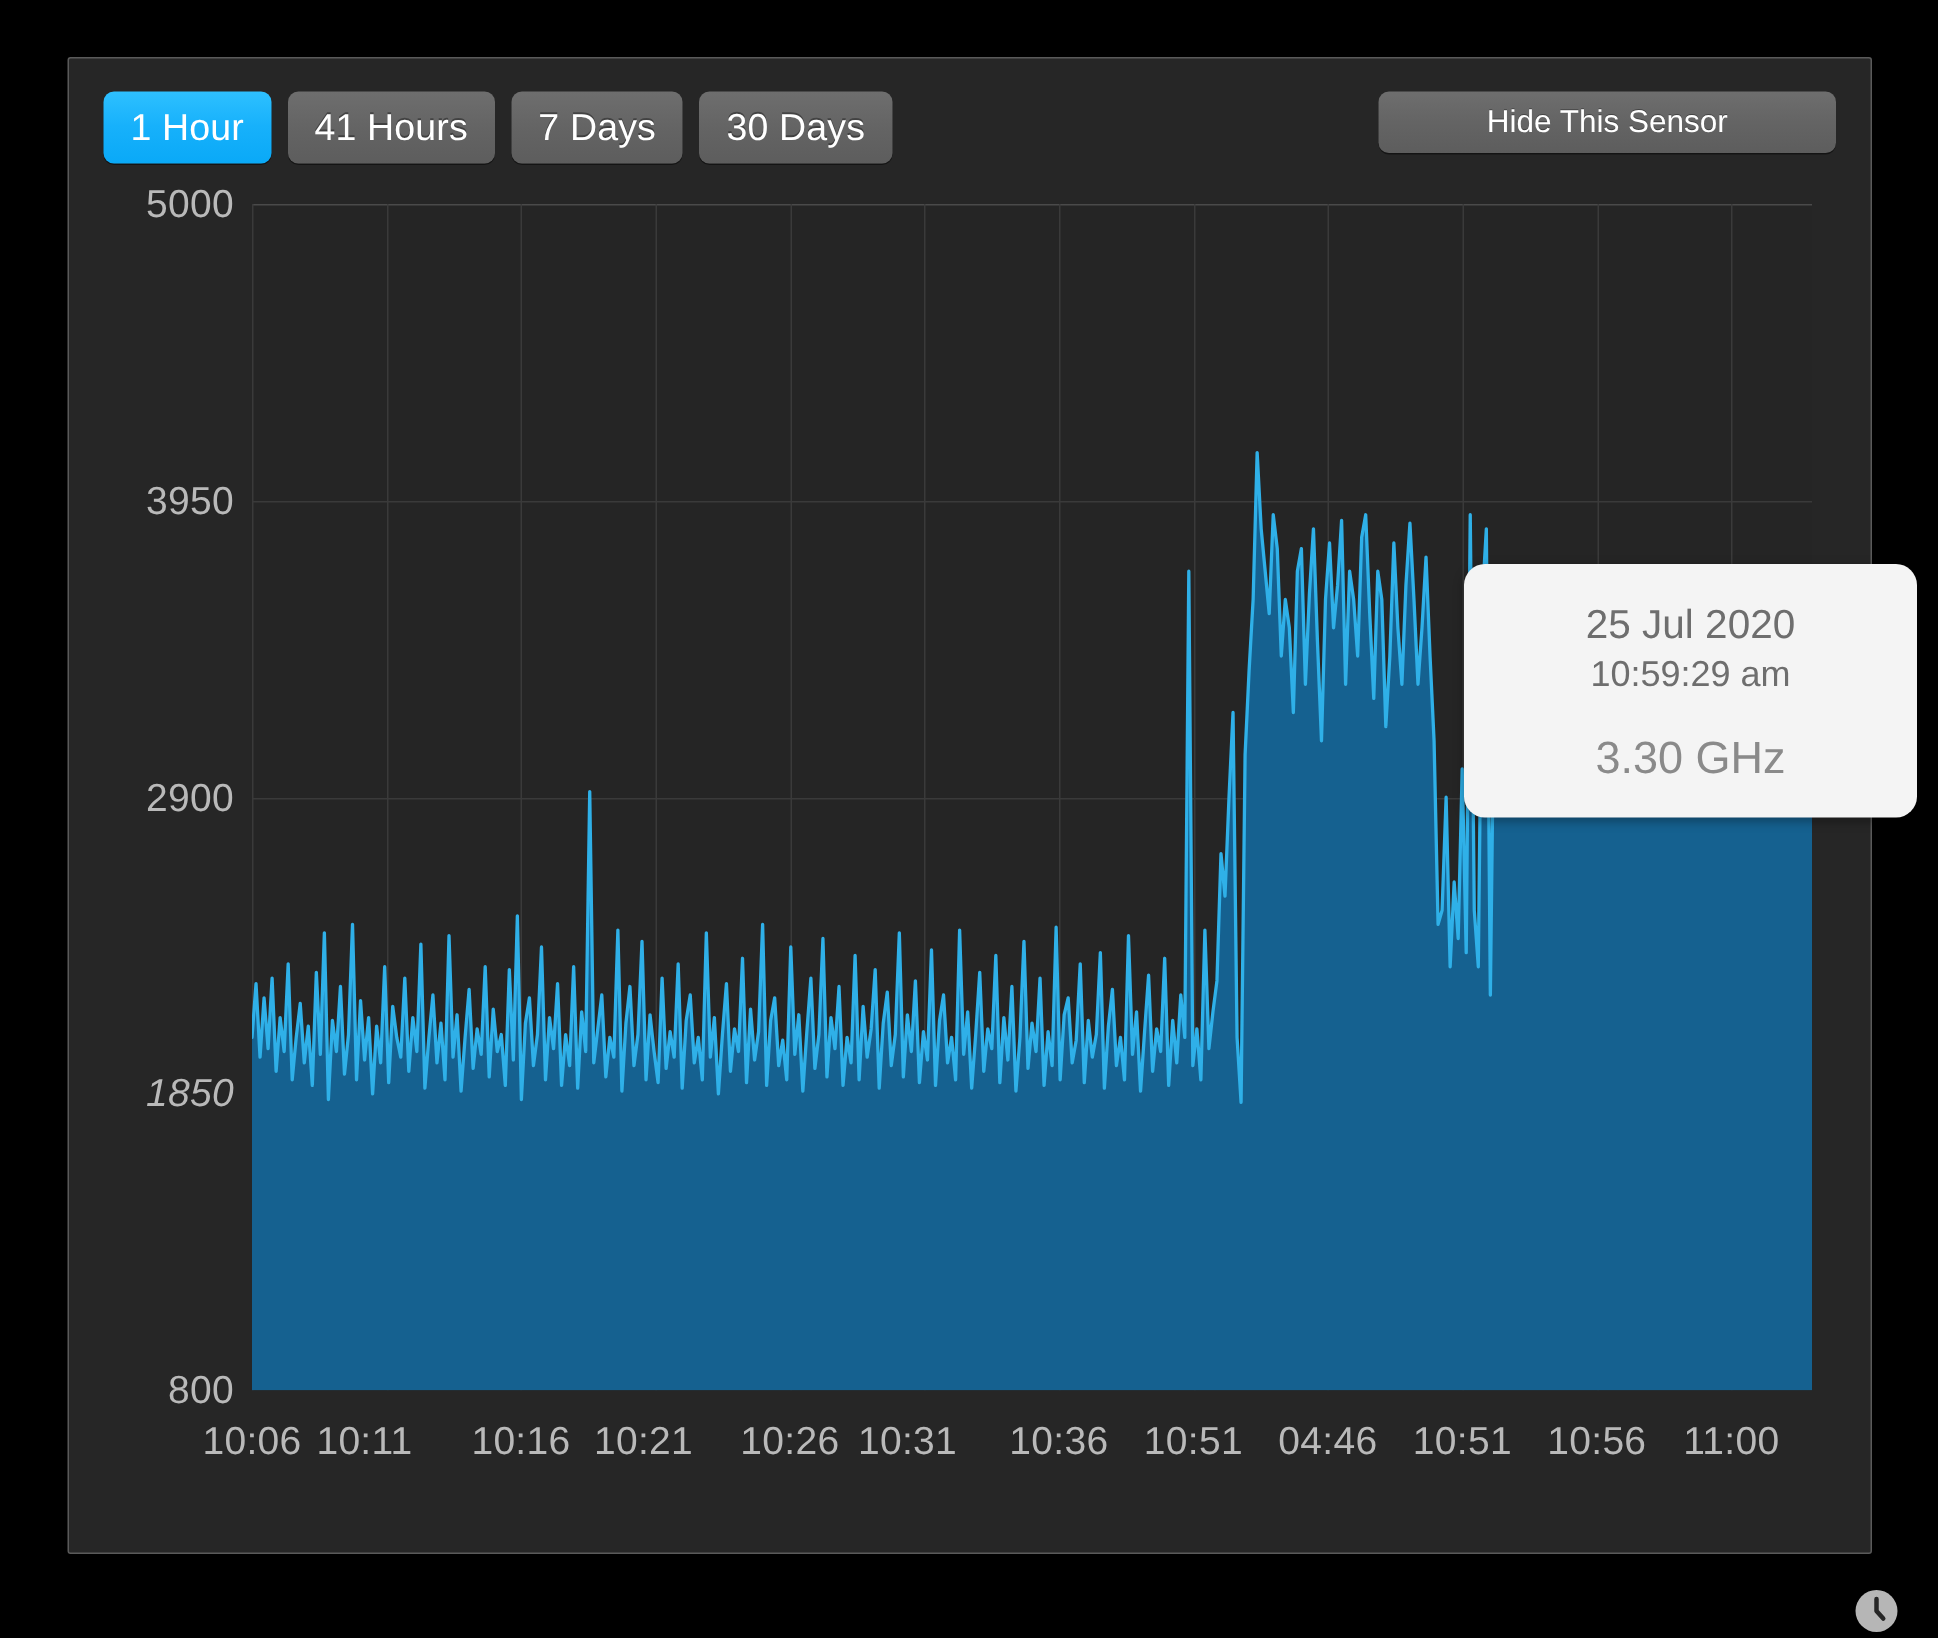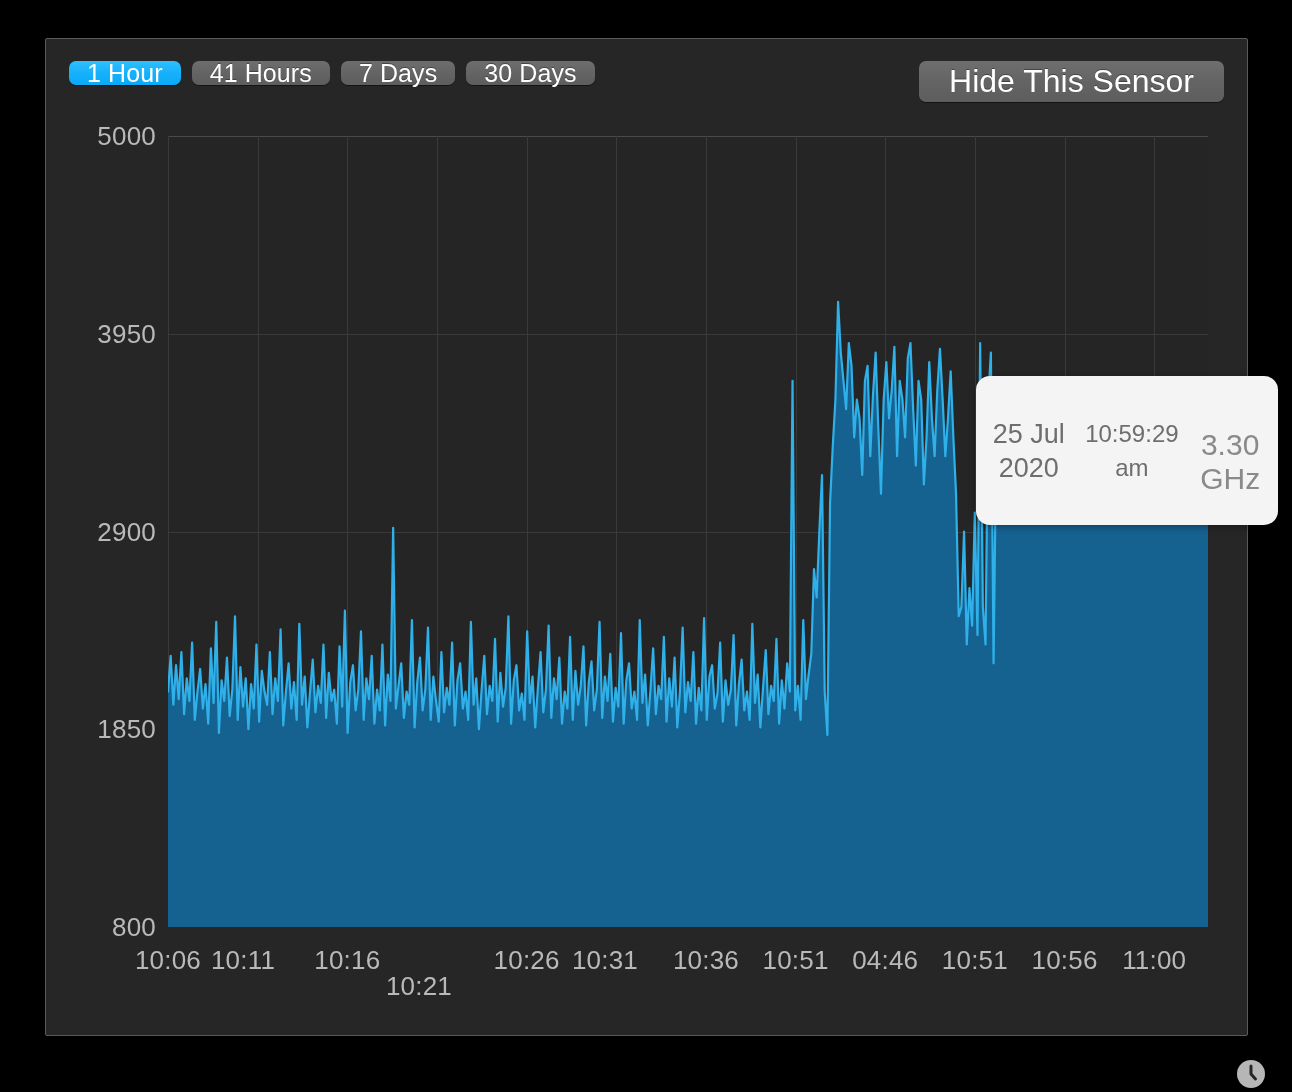--- a/index.html
+++ b/index.html
@@ -44,21 +44,21 @@
 
   .seg-group {
     position: absolute;
     left: 23px;
     top: 22px;
     display: flex;
     gap: 11px;
   }
 
   .seg-btn {
-    height: 24px;
+    height: 48px;
     box-sizing: border-box;
     border-radius: 7px;
     border: none;
     padding: 4px 18px;
     min-width: 92px;
     font-family: "Liberation Sans", sans-serif;
     font-size: 25px;
     letter-spacing: 0.1px;
     color: #ffffff;
     background: linear-gradient(180deg, #6e6e6e 0%, #646464 50%, #5d5d5d 100%);
@@ -80,21 +80,21 @@
     position: absolute;
     right: 23px;
     top: 22px;
     height: 41px;
     box-sizing: border-box;
     min-width: 305px;
     border-radius: 7px;
     border: none;
     padding: 0 20px;
     font-family: "Liberation Sans", sans-serif;
-    font-size: 32px;
+    font-size: 21px;
     color: #ffffff;
     background: linear-gradient(180deg, #6e6e6e 0%, #646464 50%, #5d5d5d 100%);
     box-shadow: 0 1px 0 rgba(0,0,0,0.45);
     display: flex;
     align-items: center;
     justify-content: center;
     cursor: default;
     text-shadow: 0 -1px 0 rgba(0,0,0,0.35);
   }
 
@@ -197,26 +197,26 @@
     width: 30px;
     height: 30px;
   }
 
   
   .tooltip {
     position: absolute;
     left: 930px;
     top: 269px;
     width: 302px;
-    height: 149px;
+    height: 169px;
     background: #f4f4f4;
     border-radius: 14px;
     box-sizing: border-box;
     display: flex;
-    flex-direction: row;
+    flex-direction: column;
     align-items: center;
     justify-content: center;
     box-shadow: 0 2px 7px rgba(0,0,0,0.35);
   }
   .tt-date {
     font-family: "Liberation Sans", sans-serif;
     font-size: 27px;
     color: #6e6e6e;
     line-height: 34px;
     text-align: center;
@@ -254,21 +254,21 @@
       <div class="hide-btn">Hide This Sensor</div>
     </div>
 
     <div class="chart-wrap">
 
       <div class="y-axis">
 
       <div class="y-tick" style="top: 29px;">5000</div>
           <div class="y-tick" style="top: 226.75px;">3950</div>
           <div class="y-tick" style="top: 424.5px;">2900</div>
-          <div class="y-tick" style="top: 622.25px;">1850</div>
+          <div class="y-tick" style="top: 622.25px; font-style: italic;">1850</div>
           <div class="y-tick" style="top: 820px;">800</div>
         </div>
 
       <div class="plot-area">
         <div class="grid-top"></div>
         <div id="grid-layer">
             <div class="grid-h" style="top: 198px;"></div>
             <div class="grid-h" style="top: 396px;"></div>
             <div class="grid-h" style="top: 593px;"></div>
             <div class="grid-v" style="left: 0px;"></div>
@@ -290,21 +290,21 @@
         </svg>
       </div>
 
       <div class="cursor-marker" id="cursor-marker" style="left: 1074.01px; top: 342.167px;"></div>
 
       <div class="x-axis">
 
       <div class="x-tick" style="left: 0px;">10:06</div>
           <div class="x-tick" style="left: 75px;">10:11</div>
           <div class="x-tick" style="left: 179.31px;">10:16</div>
-          <div class="x-tick" style="left: 251px; margin-top: 26px;">10:21</div>
+          <div class="x-tick" style="left: 261px;">10:21</div>
           <div class="x-tick" style="left: 358.621px;">10:26</div>
           <div class="x-tick" style="left: 437px;">10:31</div>
           <div class="x-tick" style="left: 537.931px;">10:36</div>
           <div class="x-tick" style="left: 627.586px;">10:51</div>
           <div class="x-tick" style="left: 717.241px;">04:46</div>
           <div class="x-tick" style="left: 806.897px;">10:51</div>
           <div class="x-tick" style="left: 896.552px;">10:56</div>
           <div class="x-tick" style="left: 986.207px;">11:00</div>
         </div>
 

